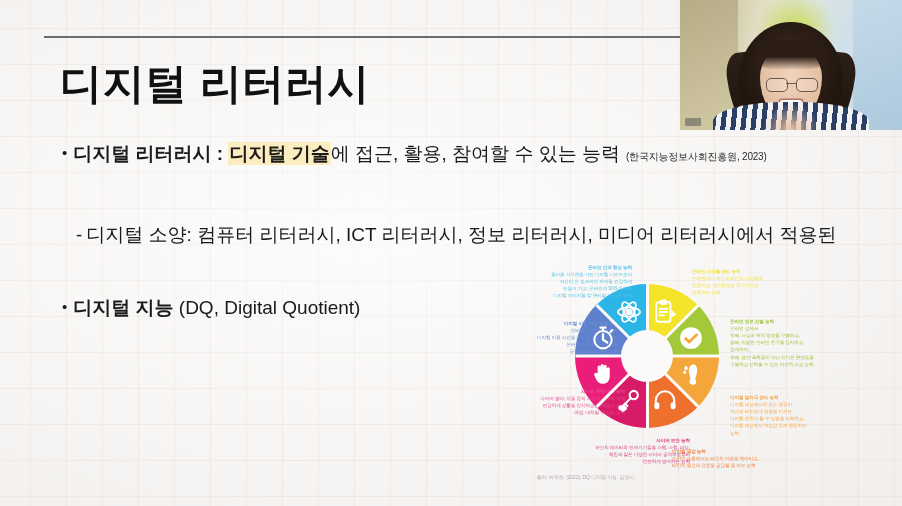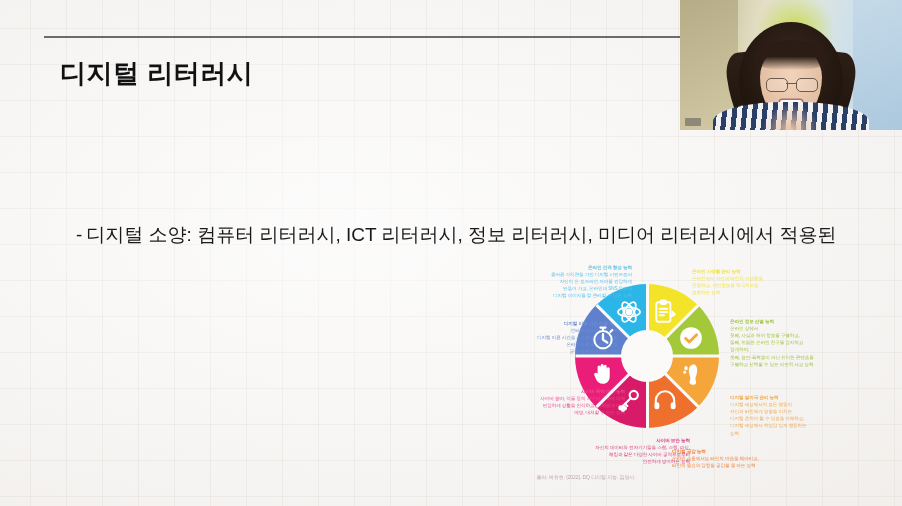--- a/index.html
+++ b/index.html
@@ -40,21 +40,21 @@
     position: absolute;
     left: 44px; top: 36px;
     width: 642px; height: 2px;
     background: #6b6b6b;
   }
 
   
   #slide-title {
     position: absolute;
     left: 60px; top: 56px;
-    font-size: 26px;
+    font-size: 42px;
     font-weight: bold;
     color: #111111;
     letter-spacing: 0.5px;
     white-space: nowrap;
   }
 
   
   .body-line {
     position: absolute;
     color: #1a1a1a;
@@ -274,27 +274,33 @@
 
 <div id="stage">
 
   <div id="grid-bg"></div>
   <div id="vignette"></div>
 
   <div id="title-rule"></div>
 
   <div id="slide-title">디지털 리터러시</div>
 
+  <div class="body-line" id="line-1">
+    <span class="bullet-dot">•</span><span class="bold-txt">디지털 리터러시 : </span><span class="hl">디지털 기술</span><span>에 접근, 활용, 참여할 수 있는 능력</span><span class="cite">(한국지능정보사회진흥원, 2023)</span>
+  </div>
 
 
   <div class="body-line" id="line-3">
     <span class="dash">-</span><span>디지털 소양: 컴퓨터 리터러시, ICT 리터러시, 정보 리터러시, 미디어 리터러시에서 적용된</span>
   </div>
 
 
+  <div class="body-line" id="line-5">
+    <span class="bullet-dot">•</span><span class="bold-txt">디지털 지능</span><span> (DQ, Digital Quotient)</span>
+  </div>
 
   <div id="dq-diagram">
 
     <div id="donut-wrap">
       <div id="donut" style="background: conic-gradient(rgb(243, 228, 42) 0deg, rgb(243, 228, 42) 45deg, rgb(163, 201, 58) 45deg, rgb(163, 201, 58) 90deg, rgb(245, 166, 58) 90deg, rgb(245, 166, 58) 135deg, rgb(239, 111, 44) 135deg, rgb(239, 111, 44) 180deg, rgb(216, 27, 105) 180deg, rgb(216, 27, 105) 225deg, rgb(234, 30, 121) 225deg, rgb(234, 30, 121) 270deg, rgb(95, 128, 204) 270deg, rgb(95, 128, 204) 315deg, rgb(44, 182, 232) 315deg, rgb(44, 182, 232) 360deg);"></div>
       <div id="donut-hole"></div>
     <div class="sep" style="transform: rotate(0deg);"></div>
         <div class="sep" style="transform: rotate(45deg);"></div>
         <div class="sep" style="transform: rotate(90deg);"></div>
         <div class="sep" style="transform: rotate(135deg);"></div>

